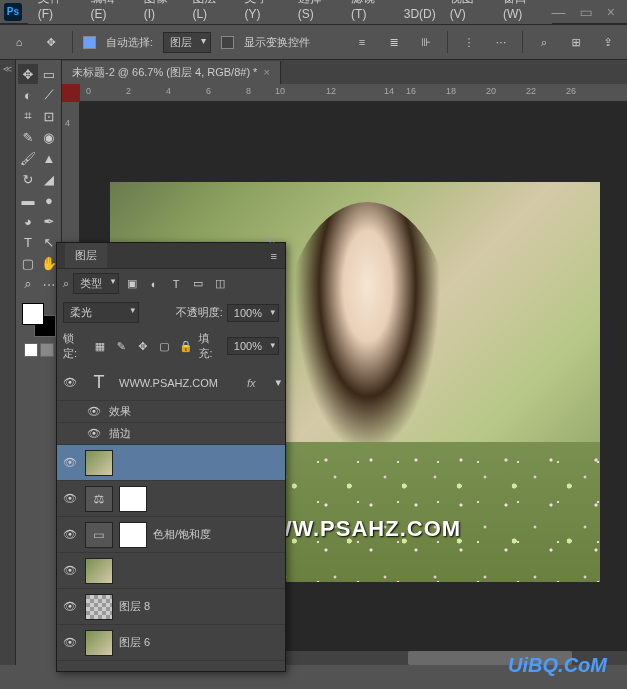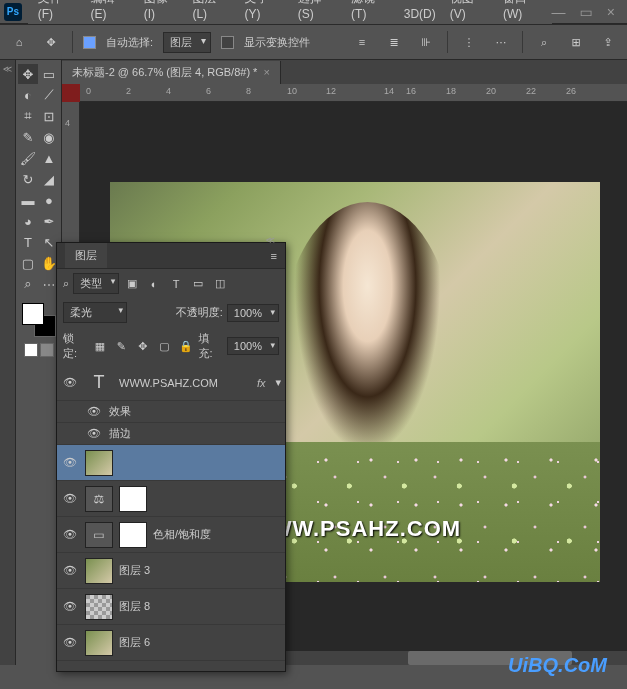--- a/index.html
+++ b/index.html
@@ -58,21 +58,21 @@
 .layer{display:flex;align-items:center;height:36px;border-bottom:1px solid #383838;padding:0 4px;gap:6px}
 .layer.active{background:#5a7aa0}
 .layer .eye{width:18px;text-align:center;cursor:pointer}
 .layer .thumb{width:28px;height:26px;background:#888;border:1px solid #222;flex-shrink:0}
 .layer .thumb.t-img{background:linear-gradient(135deg,#7a9050,#d4c9a8)}
 .layer .thumb.t-chk{background:repeating-conic-gradient(#ccc 0 25%,#999 0 50%) 0 0/8px 8px}
 .layer .thumb.t-wht{background:#fff}
 .layer .thumb.t-text{background:transparent;border:none;display:flex;align-items:center;justify-content:center;font-size:18px;color:#ccc}
 .layer .thumb.t-adj{background:#555;display:flex;align-items:center;justify-content:center;font-size:12px}
 .layer .name{flex:1;font-size:11px}
-.layer .fx{font-style:italic;color:#bbb;font-size:11px;margin-right:4px}
+.layer .fx{font-style:italic;color:#bbb;font-size:11px;margin-right:14px}
 .layer.sub{padding-left:28px;height:22px}
 .layer.sub .eye{width:18px}
 </style>
 </head>
 <body>
 
 <div class="titlebar">
   <div class="ps-logo">Ps</div>
   <div class="menubar">
     <span class="mitem">文件(F)</span>
@@ -181,21 +181,21 @@
         <span class="x">×</span>
       </div>
     </div>
     <div class="rulers">
       <div class="ruler-h">
         <span style="left:6px">0</span>
         <span style="left:46px">2</span>
         <span style="left:86px">4</span>
         <span style="left:126px">6</span>
         <span style="left:166px">8</span>
-        <span style="left:207px">10</span>
+        <span style="left:195px">10</span>
         <span style="left:246px">12</span>
         <span style="left:304px">14</span>
         <span style="left:326px">16</span>
         <span style="left:366px">18</span>
         <span style="left:406px">20</span>
         <span style="left:446px">22</span>
         <span style="left:486px">26</span>
         <span style="left:556px">26</span>
       </div>
       <div class="ruler-v">
@@ -224,21 +224,21 @@
   <div class="lp-row">
     <span>⌕</span>
     <span class="lp-sel">类型</span>
     <span class="lp-mini">▣</span>
     <span class="lp-mini">◐</span>
     <span class="lp-mini">T</span>
     <span class="lp-mini">▭</span>
     <span class="lp-mini">◫</span>
   </div>
   <div class="lp-row">
-    <span class="lp-sel" style="width:64px">柔光</span>
+    <span class="lp-sel" style="width:76px">柔光</span>
     <span style="margin-left:auto">不透明度:</span>
     <span class="lp-sel">100%</span>
   </div>
   <div class="lp-row">
     <span>锁定:</span>
     <span class="lp-mini">▦</span>
     <span class="lp-mini">✎</span>
     <span class="lp-mini">✥</span>
     <span class="lp-mini">▢</span>
     <span class="lp-mini">🔒</span>
@@ -272,21 +272,20 @@
     </div>
     <div class="layer">
       <span class="eye">👁</span>
       <div class="thumb t-adj">▭</div>
       <div class="thumb t-wht"></div>
       <span class="name">色相/饱和度</span>
     </div>
     <div class="layer">
       <span class="eye">👁</span>
       <div class="thumb t-img"></div>
-      <span class="name">图层 3</span>
     </div>
     <div class="layer">
       <span class="eye">👁</span>
       <div class="thumb t-chk"></div>
       <span class="name">图层 8</span>
     </div>
     <div class="layer">
       <span class="eye">👁</span>
       <div class="thumb t-img"></div>
       <span class="name">图层 6</span>

